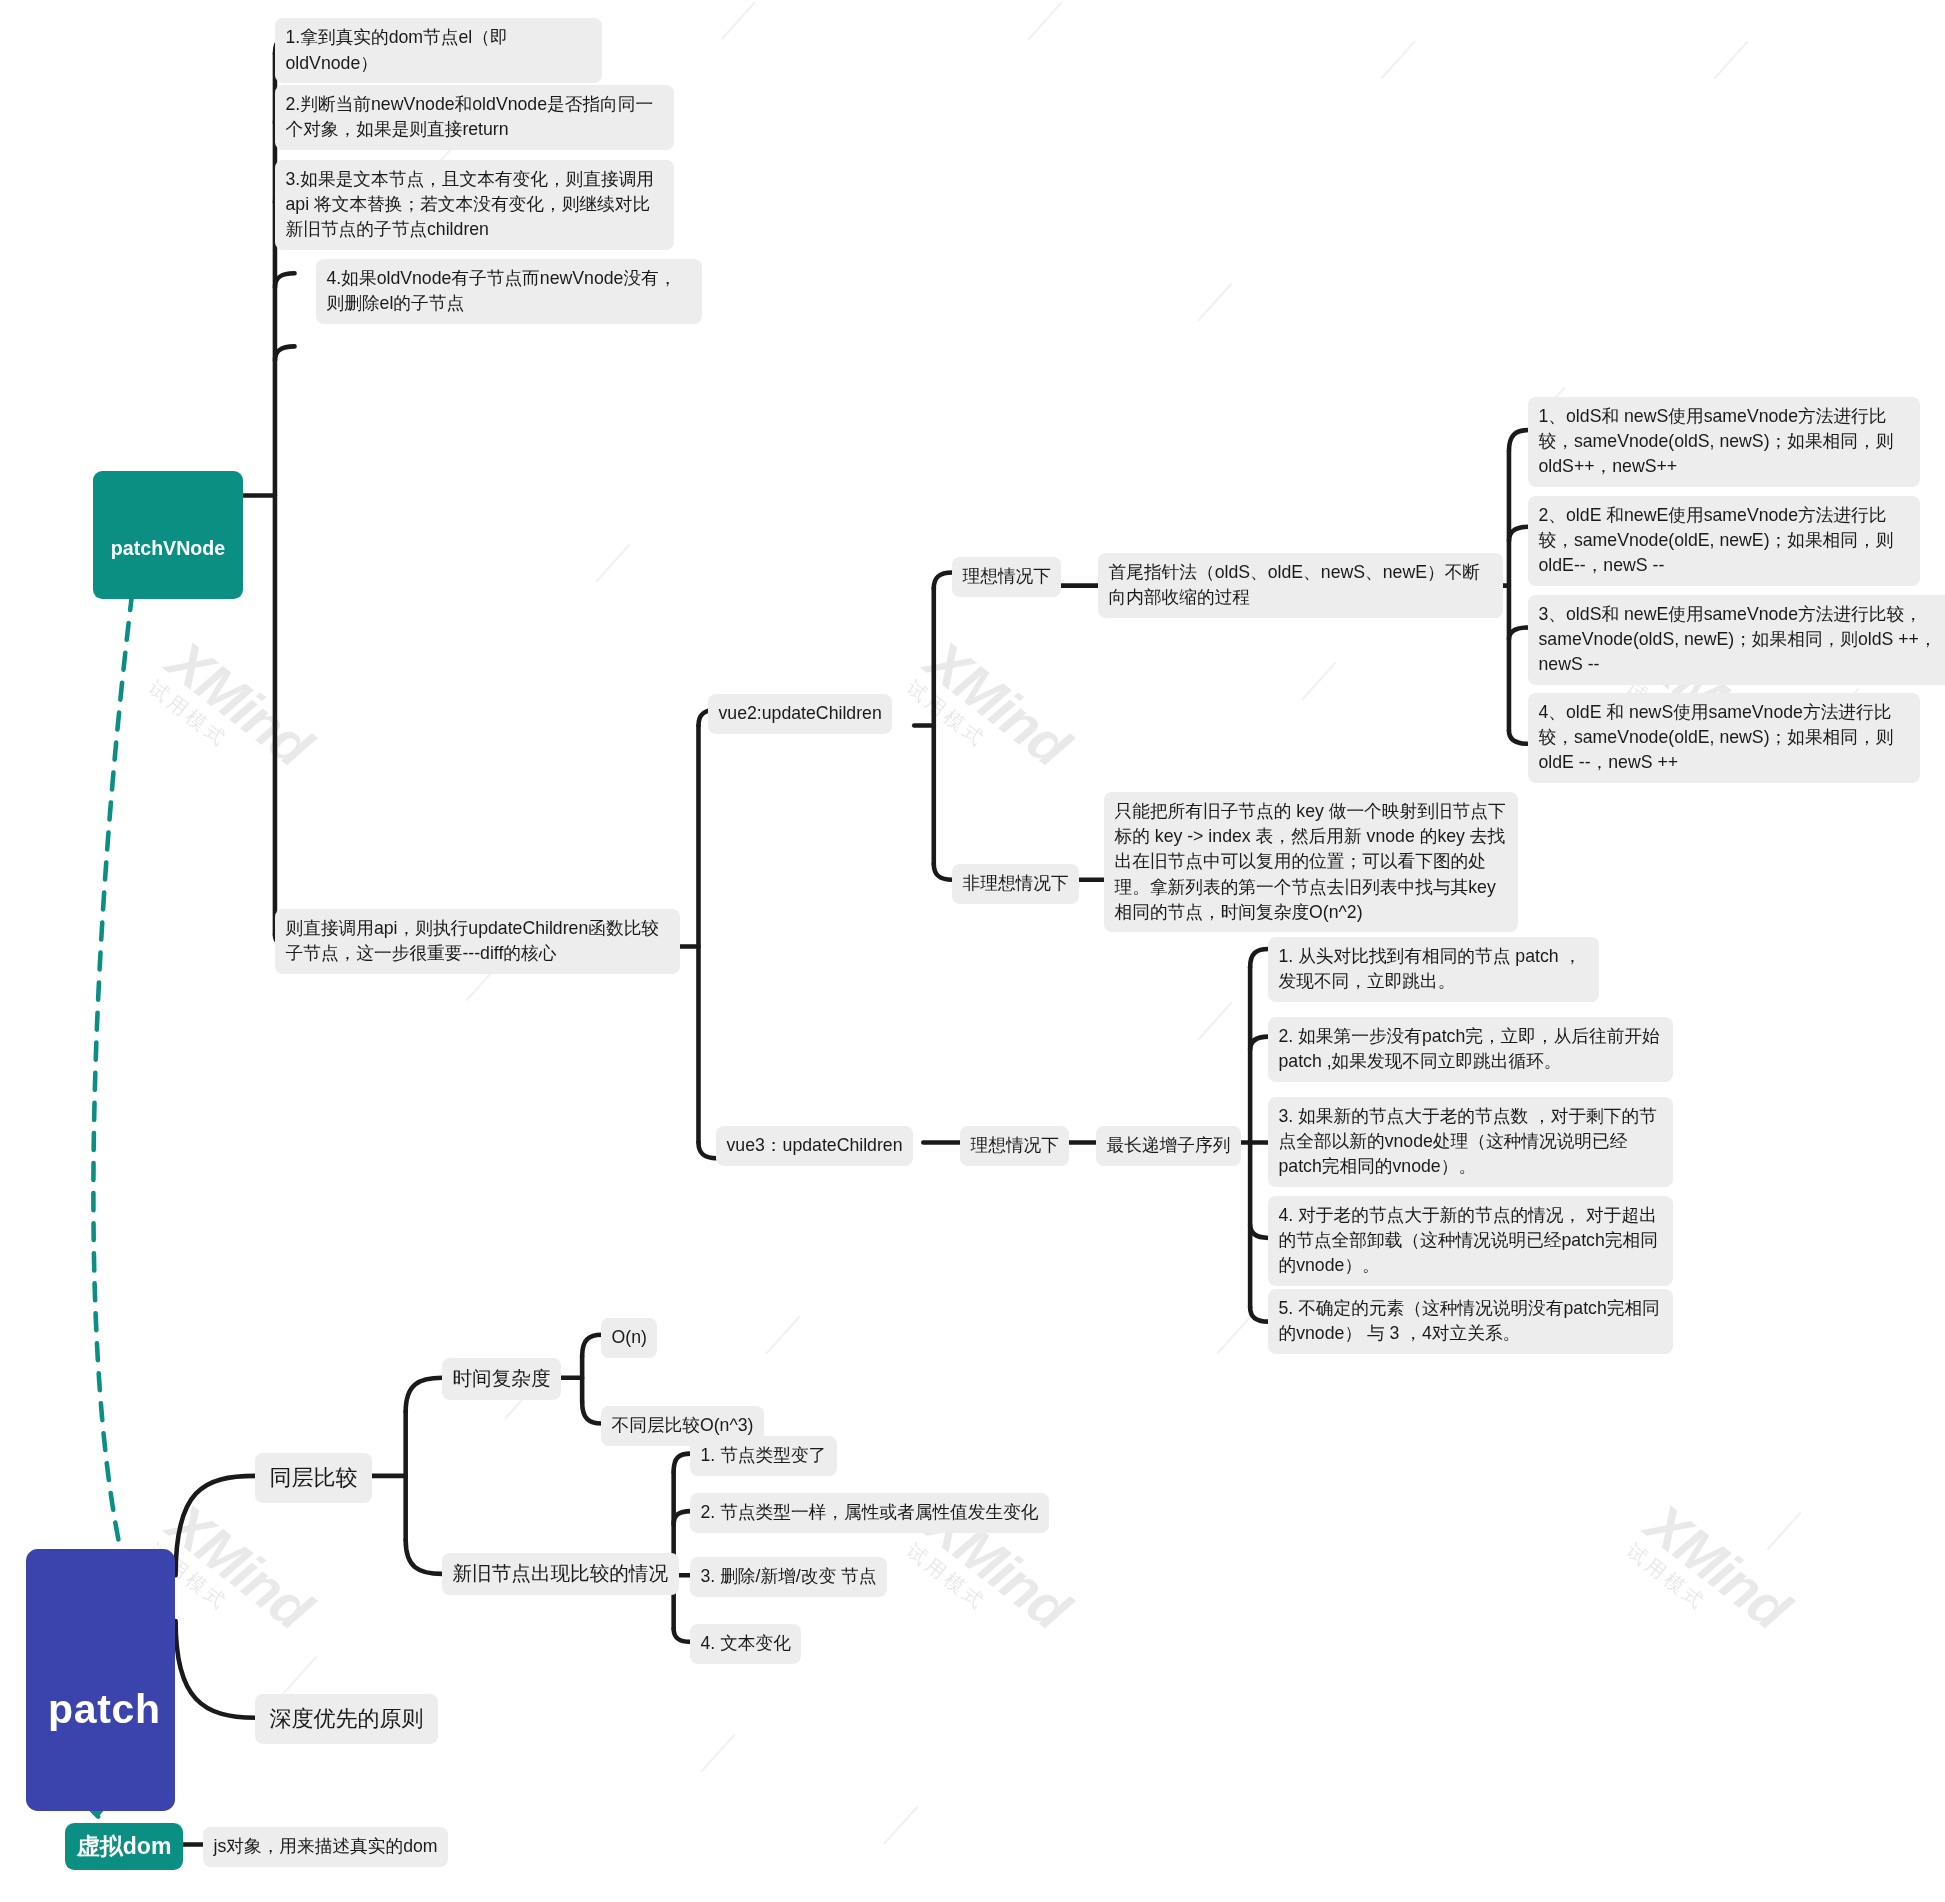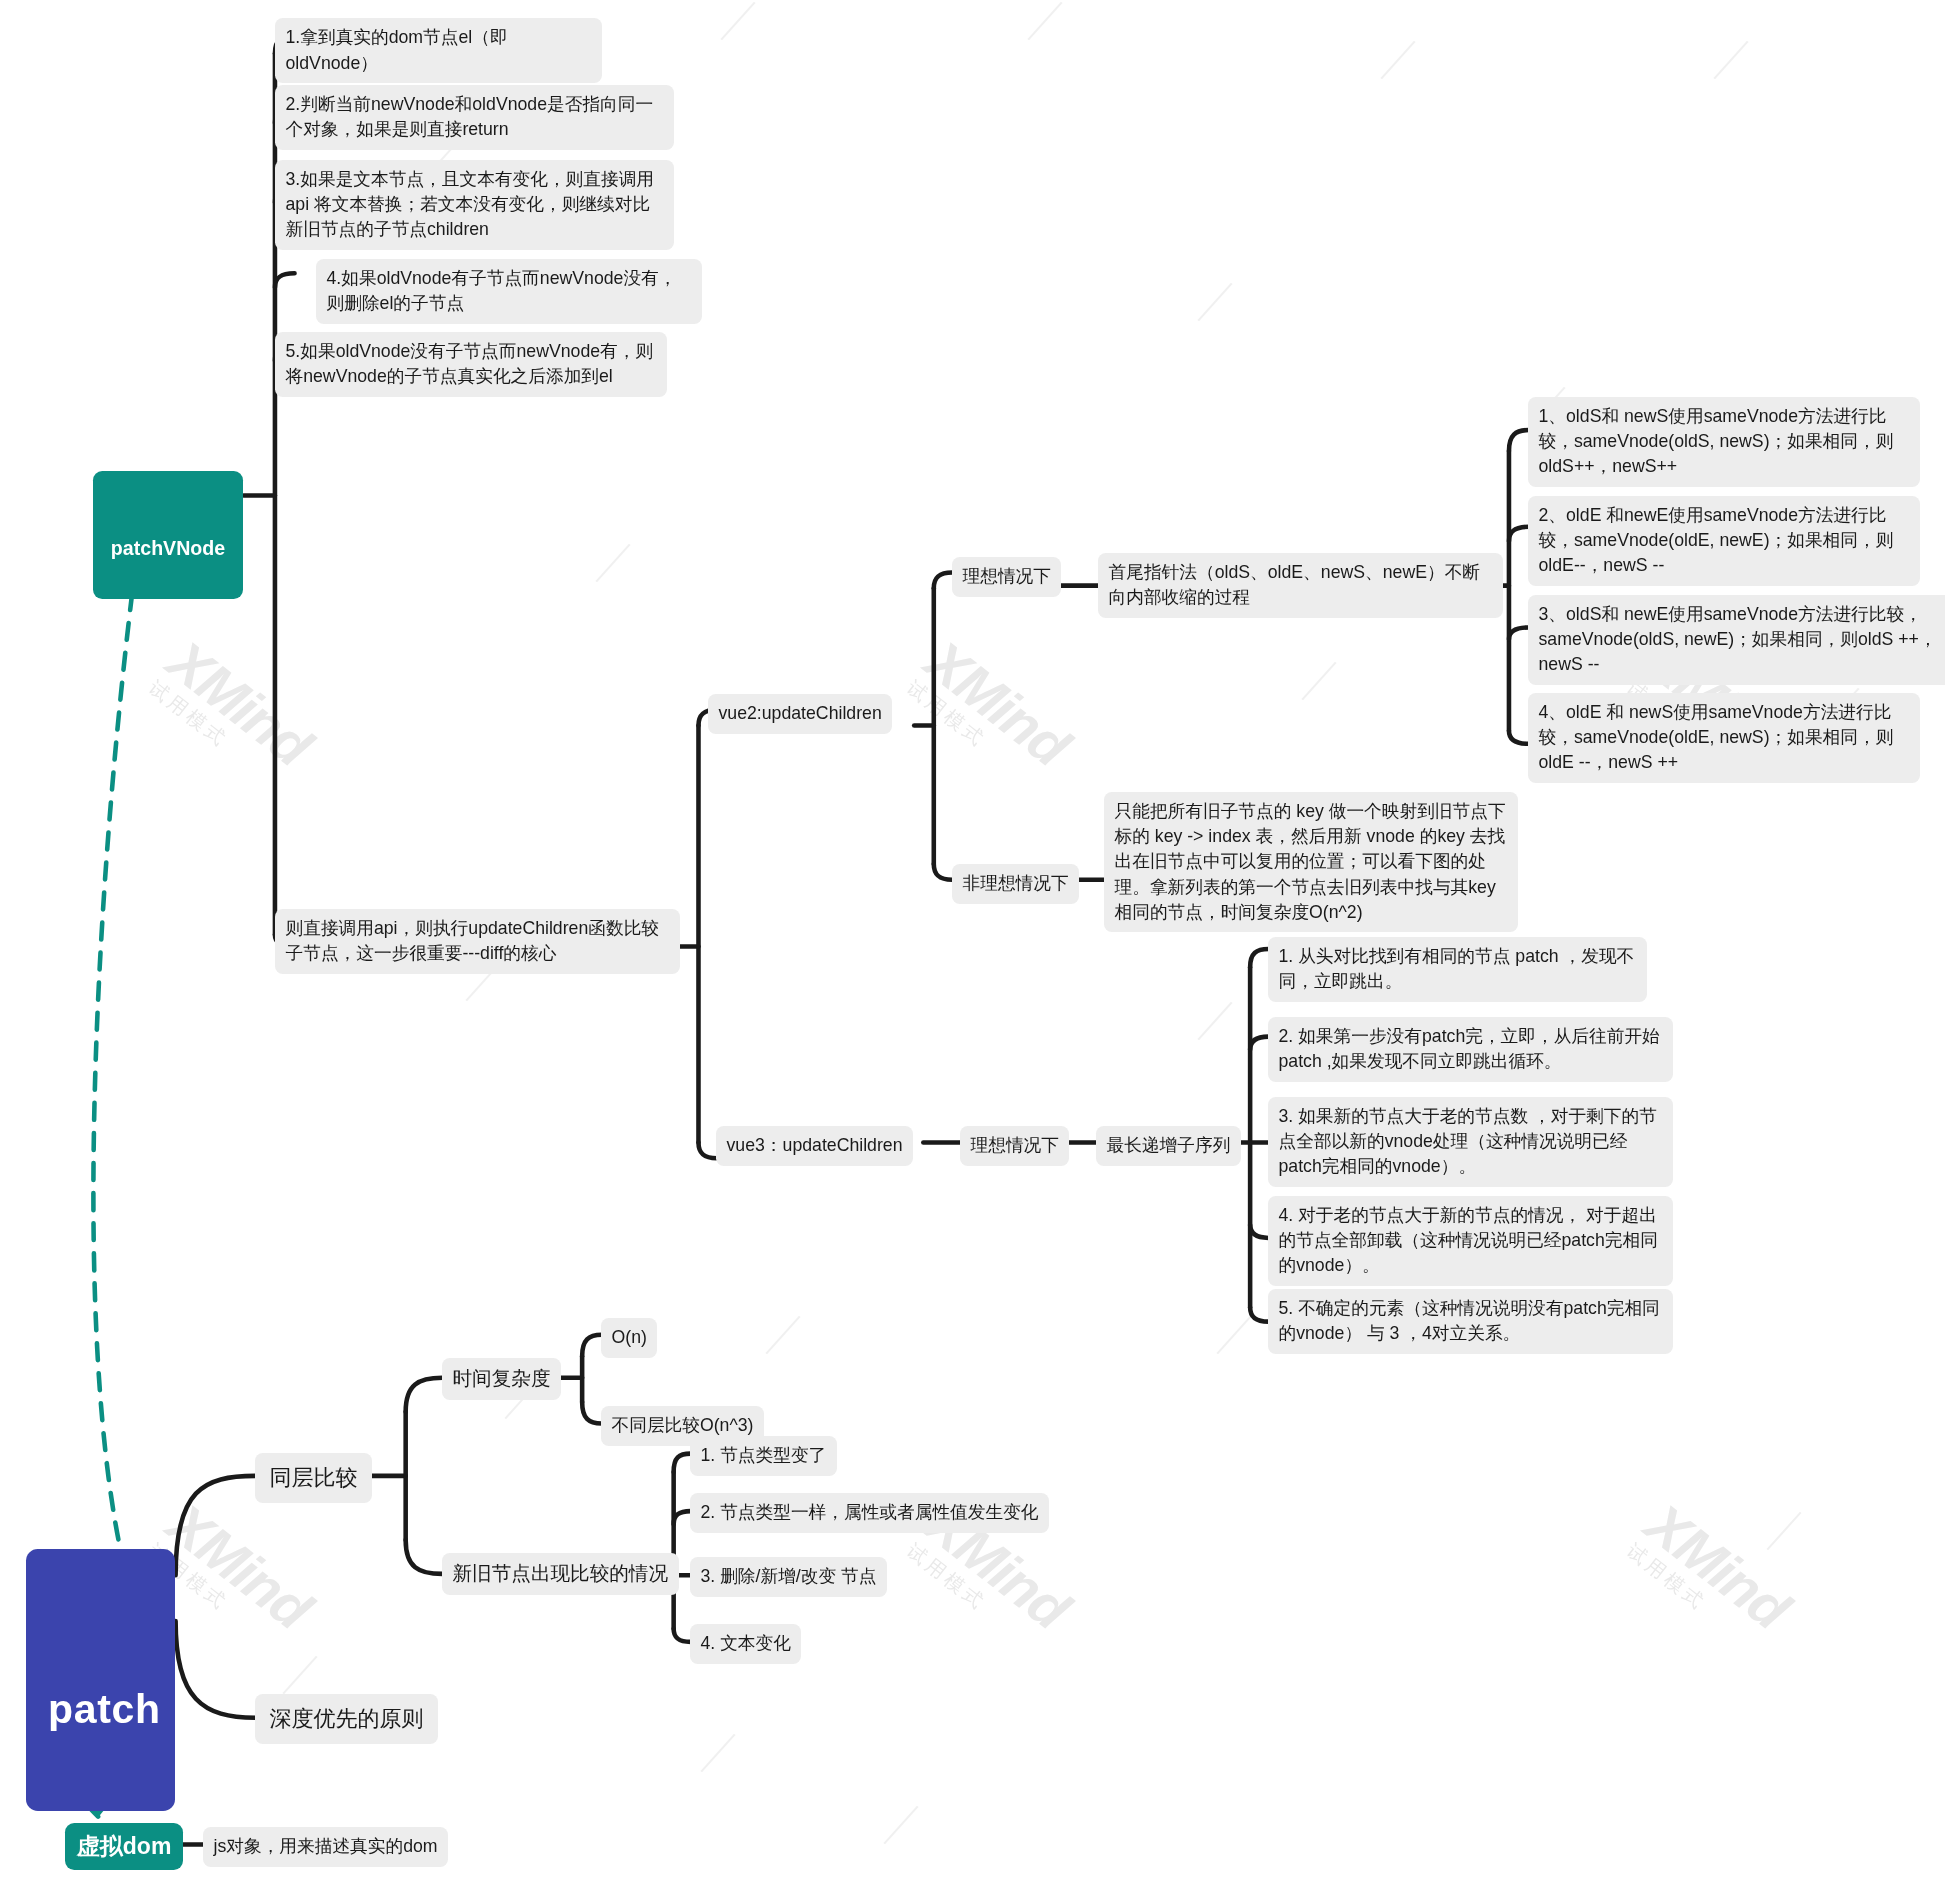--- a/index.html
+++ b/index.html
@@ -202,21 +202,20 @@
   </div>
 
   <div class="node wrap" style="left:275px;top:18.3px;width:327px;">1.拿到真实的dom节点el（即oldVnode）</div>
 
   <div class="node wrap" style="left:275px;top:85px;width:399px;">2.判断当前newVnode和oldVnode是否指向同一个对象，如果是则直接return</div>
 
   <div class="node wrap" style="left:275px;top:160px;width:399px;">3.如果是文本节点，且文本有变化，则直接调用api 将文本替换；若文本没有变化，则继续对比新旧节点的子节点children</div>
 
   <div class="node wrap" style="left:275px;top:259px;width:386px;margin-left:41px;">4.如果oldVnode有子节点而newVnode没有，则删除el的子节点</div>
 
-  <div class="node wrap" style="left:275px;top:332px;width:392px;">5.如果oldVnode没有子节点而newVnode有，则将newVnode的子节点真实化之后添加到el</div>
 
   <div class="node wrap" style="left:275px;top:909px;width:405px;">则直接调用api，则执行updateChildren函数比较子节点，这一步很重要---diff的核心</div>
 
   <div class="node label" style="left:708px;top:694px;">vue2:updateChildren</div>
 
   <div class="node label" style="left:952px;top:557px;">理想情况下</div>
 
   <div class="node wrap" style="left:1098px;top:553px;width:405px;">首尾指针法（oldS、oldE、newS、newE）不断向内部收缩的过程</div>
 
   <div class="node label" style="left:952px;top:864px;">非理想情况下</div>
@@ -230,21 +229,21 @@
   <div class="node wrap" style="left:1528px;top:595px;width:452px;">3、oldS和 newE使用sameVnode方法进行比较，sameVnode(oldS, newE)；如果相同，则oldS ++，newS --</div>
 
   <div class="node wrap" style="left:1528px;top:693px;width:392px;">4、oldE 和 newS使用sameVnode方法进行比较，sameVnode(oldE, newS)；如果相同，则oldE --，newS ++</div>
 
   <div class="node label" style="left:716px;top:1126px;">vue3：updateChildren</div>
 
   <div class="node label" style="left:960px;top:1126px;">理想情况下</div>
 
   <div class="node label" style="left:1096px;top:1126px;">最长递增子序列</div>
 
-  <div class="node wrap" style="left:1268px;top:937px;width:379px;">1. 从头对比找到有相同的节点 patch ，发现不同，立即跳出。</div>
+  <div class="node wrap" style="left:1268px;top:937px;width:331px;">1. 从头对比找到有相同的节点 patch ，发现不同，立即跳出。</div>
 
   <div class="node wrap" style="left:1268px;top:1017px;width:405px;">2. 如果第一步没有patch完，立即，从后往前开始patch ,如果发现不同立即跳出循环。</div>
 
   <div class="node wrap" style="left:1268px;top:1097px;width:405px;">3. 如果新的节点大于老的节点数 ，对于剩下的节点全部以新的vnode处理（这种情况说明已经patch完相同的vnode）。</div>
 
   <div class="node wrap" style="left:1268px;top:1196px;width:405px;">4. 对于老的节点大于新的节点的情况， 对于超出的节点全部卸载（这种情况说明已经patch完相同的vnode）。</div>
 
   <div class="node wrap" style="left:1268px;top:1289px;width:405px;">5. 不确定的元素（这种情况说明没有patch完相同的vnode） 与 3 ，4对立关系。</div>
 
   <div class="node label" style="left:255px;top:1453px;font-size:22px;padding:9.2px 14.4px;">同层比较</div>

